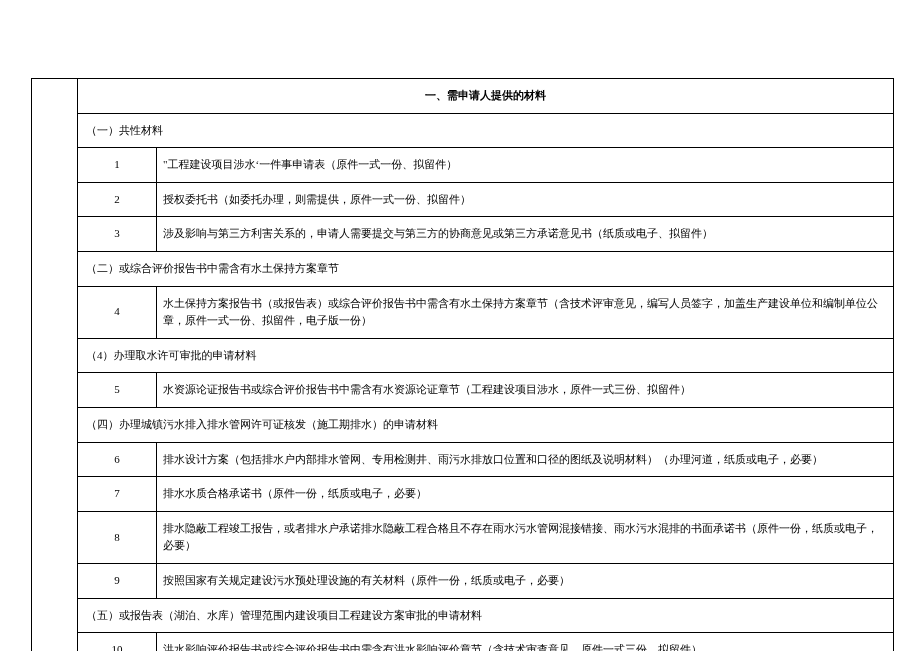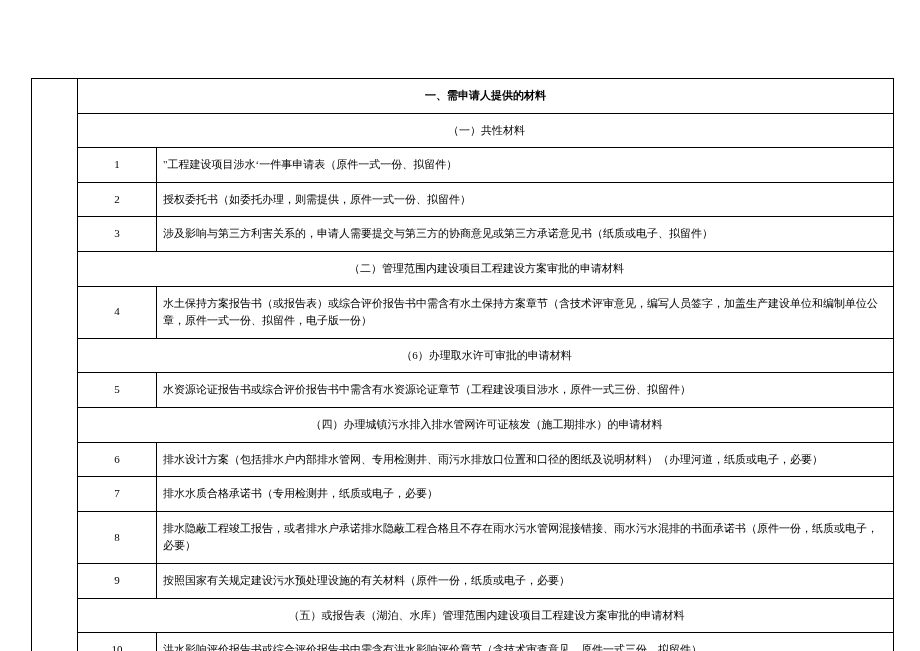--- a/index.html
+++ b/index.html
@@ -34,21 +34,20 @@
     }
     col.left-gutter { width: 46px; }
     col.num-col { width: 79px; }
     col.content-col { width: auto; }
     td.header-cell {
       text-align: center;
       font-weight: bold;
     }
     td.section-cell {
       padding-left: 8px;
-      text-align: center;
     }
     td.num-cell {
       text-align: center;
     }
     td.gutter-cell {
       border-top: 1px solid #000;
       border-left: 1px solid #000;
       border-right: 1px solid #000;
       border-bottom: none;
     }
@@ -82,43 +81,43 @@
       </tr>
       <tr>
         <td class="num-cell">2</td>
         <td>授权委托书（如委托办理，则需提供，原件一式一份、拟留件）</td>
       </tr>
       <tr>
         <td class="num-cell">3</td>
         <td>涉及影响与第三方利害关系的，申请人需要提交与第三方的协商意见或第三方承诺意见书（纸质或电子、拟留件）</td>
       </tr>
       <tr>
-        <td class="section-cell" colspan="2">（二）管理范围内建设项目工程建设方案审批的申请材料</td>
+        <td class="section-cell" colspan="2">（二）或综合评价报告书中需含有水土保持方案章节</td>
       </tr>
       <tr>
         <td class="num-cell">4</td>
         <td>水土保持方案报告书（或报告表）或综合评价报告书中需含有水土保持方案章节（含技术评审意见，编写人员签字，加盖生产建设单位和编制单位公章，原件一式一份、拟留件，电子版一份）</td>
       </tr>
       <tr>
-        <td class="section-cell" colspan="2">（6）办理取水许可审批的申请材料</td>
+        <td class="section-cell" colspan="2">（4）办理取水许可审批的申请材料</td>
       </tr>
       <tr>
         <td class="num-cell">5</td>
         <td>水资源论证报告书或综合评价报告书中需含有水资源论证章节（工程建设项目涉水，原件一式三份、拟留件）</td>
       </tr>
       <tr>
         <td class="section-cell" colspan="2">（四）办理城镇污水排入排水管网许可证核发（施工期排水）的申请材料</td>
       </tr>
       <tr>
         <td class="num-cell">6</td>
         <td>排水设计方案（包括排水户内部排水管网、专用检测井、雨污水排放口位置和口径的图纸及说明材料）（办理河道，纸质或电子，必要）</td>
       </tr>
       <tr>
         <td class="num-cell">7</td>
-        <td>排水水质合格承诺书（专用检测井，纸质或电子，必要）</td>
+        <td>排水水质合格承诺书（原件一份，纸质或电子，必要）</td>
       </tr>
       <tr>
         <td class="num-cell">8</td>
         <td>排水隐蔽工程竣工报告，或者排水户承诺排水隐蔽工程合格且不存在雨水污水管网混接错接、雨水污水混排的书面承诺书（原件一份，纸质或电子，必要）</td>
       </tr>
       <tr>
         <td class="num-cell">9</td>
         <td>按照国家有关规定建设污水预处理设施的有关材料（原件一份，纸质或电子，必要）</td>
       </tr>
       <tr>

